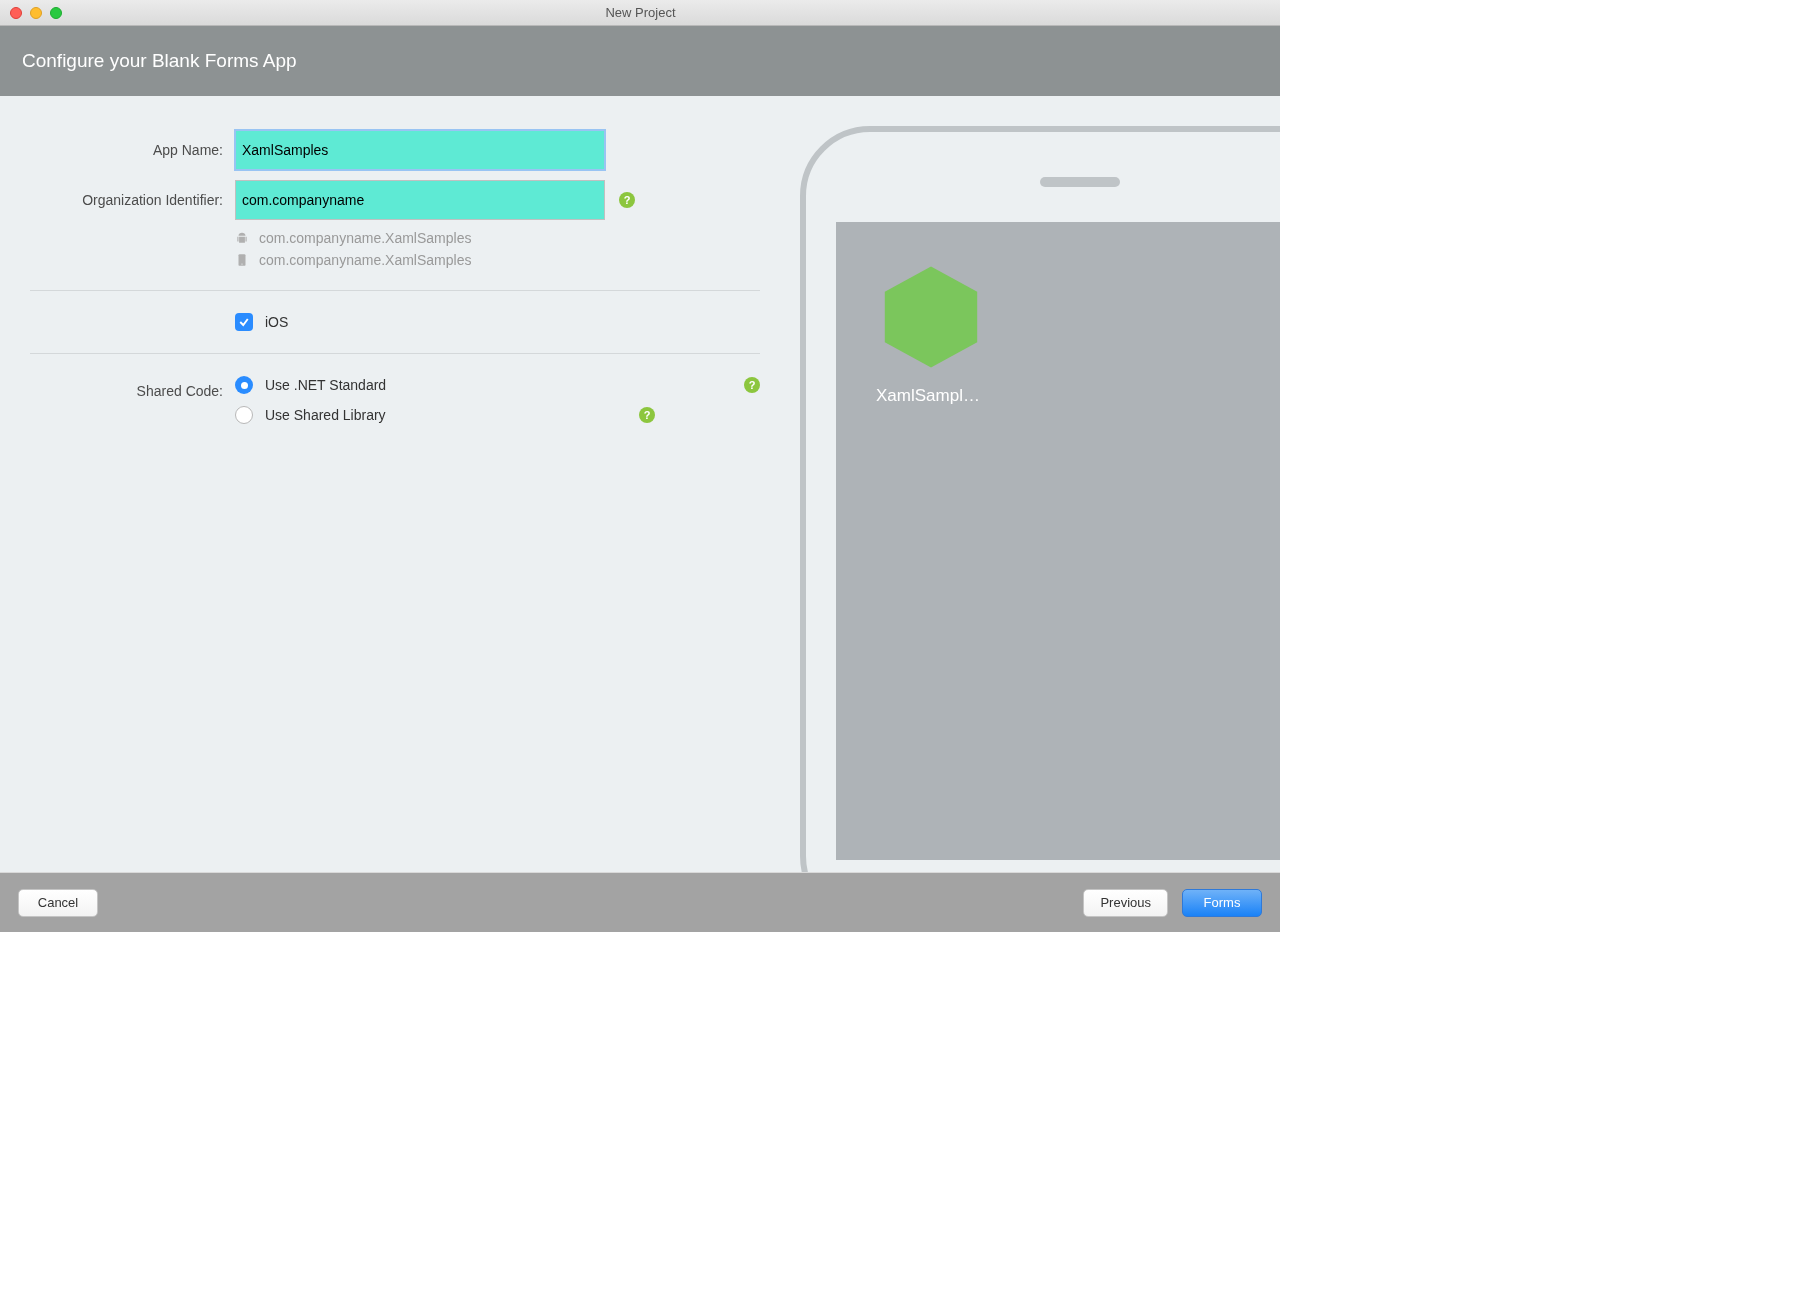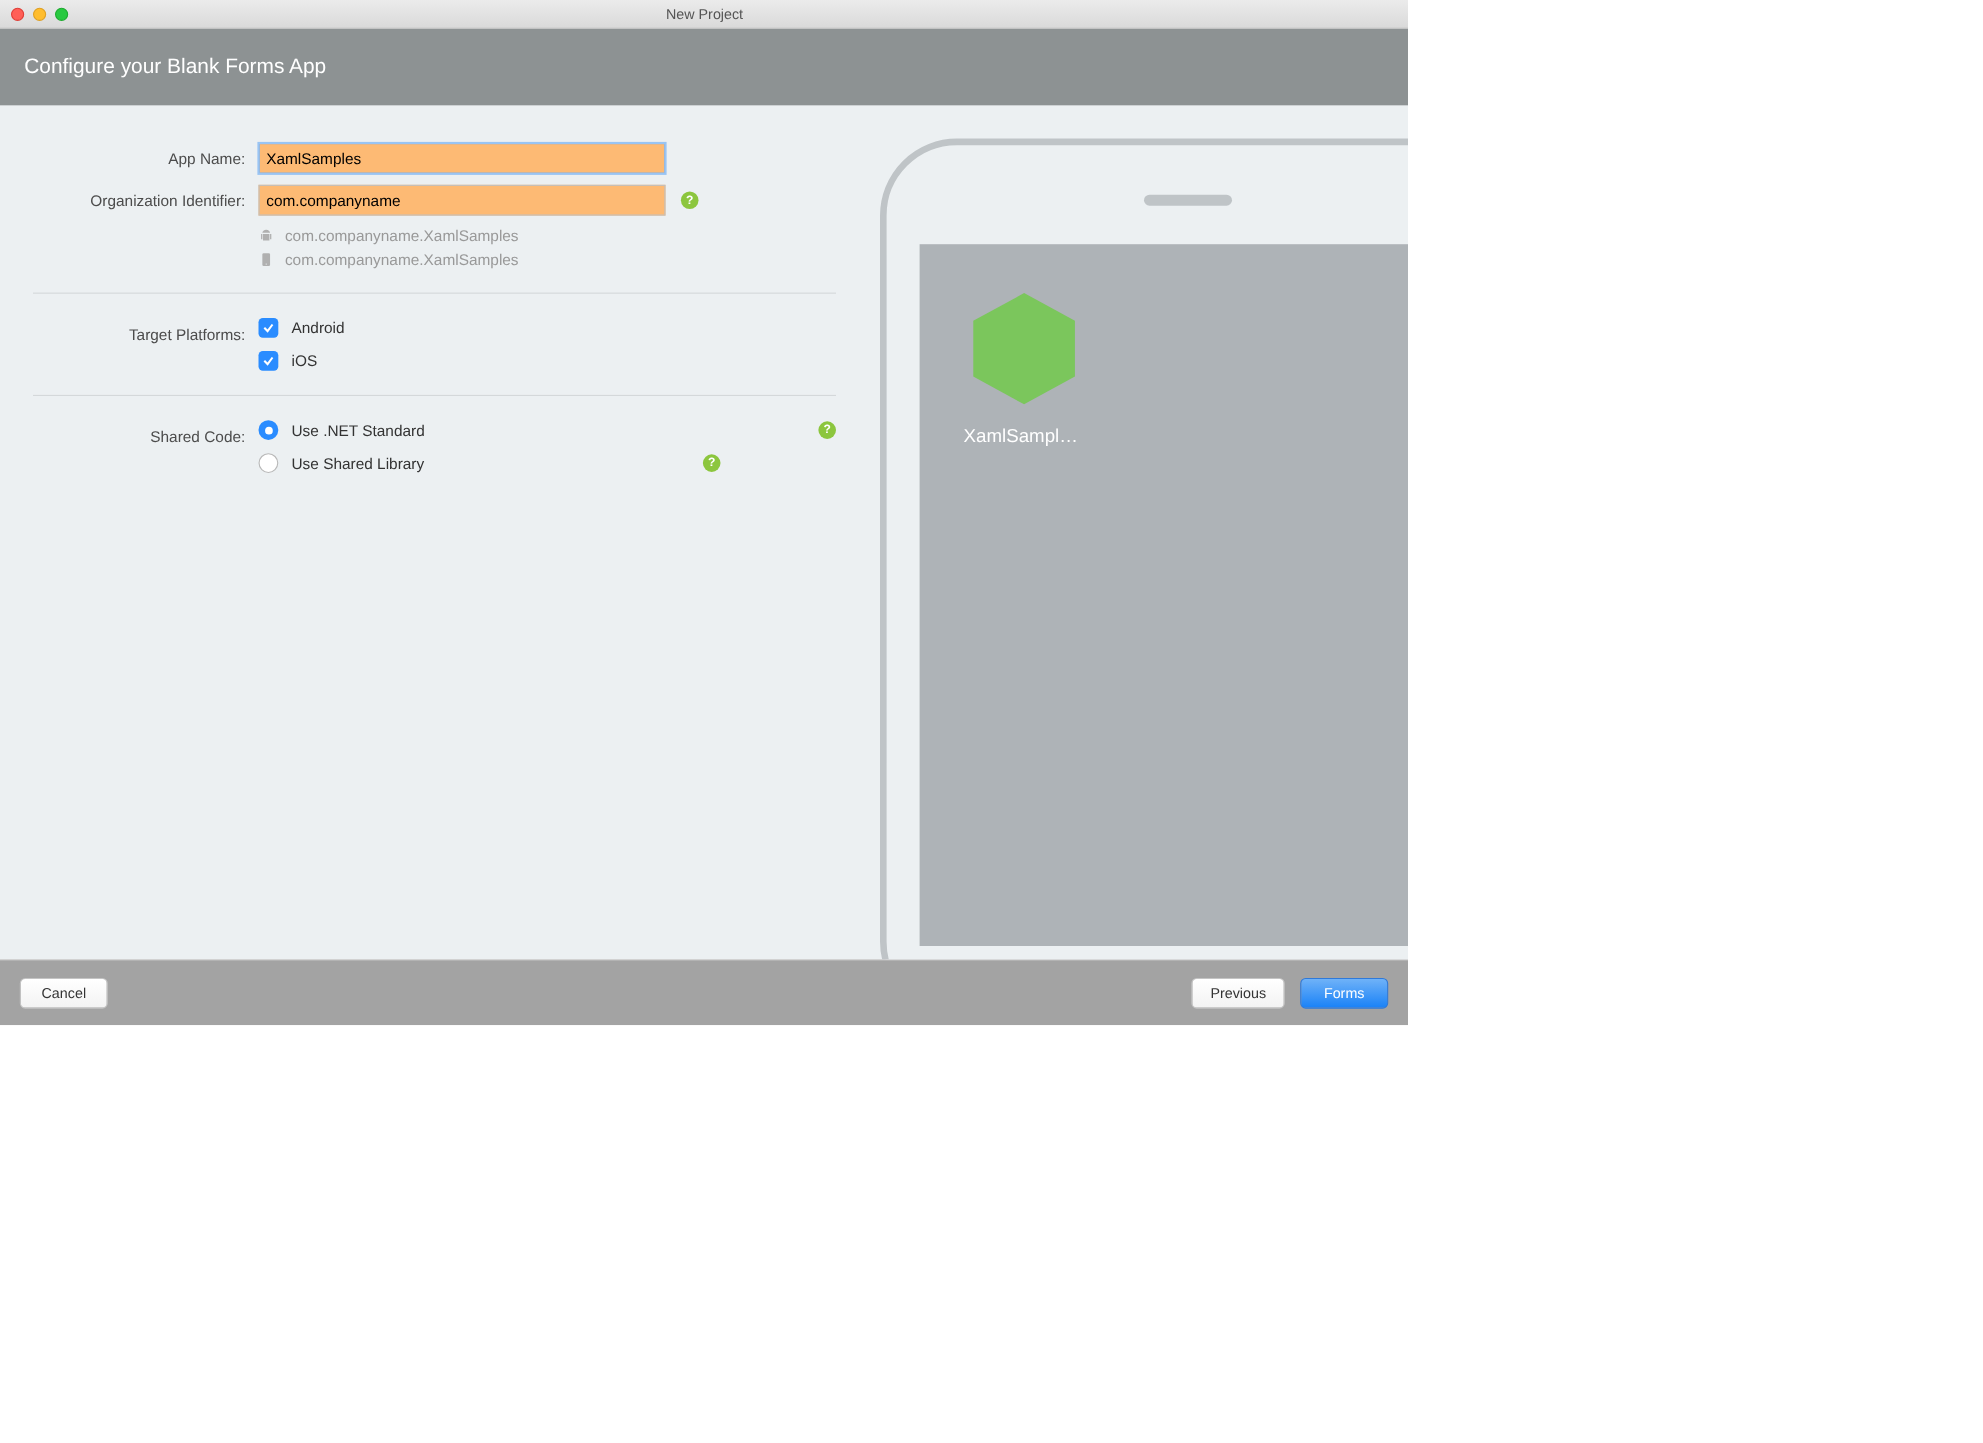--- a/index.html
+++ b/index.html
@@ -61,25 +61,25 @@
 }
 .row-label {
   width: 205px;
   text-align: right;
   padding-right: 12px;
   font-size: 14px;
   color: #4c4c4c;
 }
 .text-input {
   width: 370px;
-  height: 28px;
+  height: 40px;
   border: 1px solid #c0c0c0;
   padding: 0 6px;
   font-size: 14px;
-  background: #fdba74;
+  background: #5eead4;
 }
 .text-input.focused {
   border: 1px solid #5c9de5;
   outline: 2px solid #99c4f3;
   outline-offset: -1px;
 }
 .help-icon {
   width: 16px; height: 16px;
   border-radius: 50%;
   background: #8cc63e;
@@ -269,31 +269,20 @@
     <div class="hint-row">
       <svg class="hint-icon" viewBox="0 0 24 24">
           <rect x="6" y="2" width="12" height="20" rx="2"></rect>
           <circle cx="12" cy="19" r="1" fill="#ecf0f2"></circle>
         </svg>
       <span>com.companyname.XamlSamples</span>
     </div>
 
     <hr class="hr">
 
-    <div class="section-start">
-      <div class="row-label">Target Platforms:</div>
-      <div class="check-row first-check" style="margin-left:0;">
-        <span class="checkbox">
-          <svg viewBox="0 0 16 16">
-              <polyline points="3,8 7,12 13,4"></polyline>
-            </svg>
-        </span>
-        <span class="opt-label">Android</span>
-      </div>
-    </div>
     <div class="check-row">
       <span class="checkbox">
         <svg viewBox="0 0 16 16">
             <polyline points="3,8 7,12 13,4"></polyline>
           </svg>
       </span>
       <span class="opt-label">iOS</span>
     </div>
 
     <hr class="hr">

